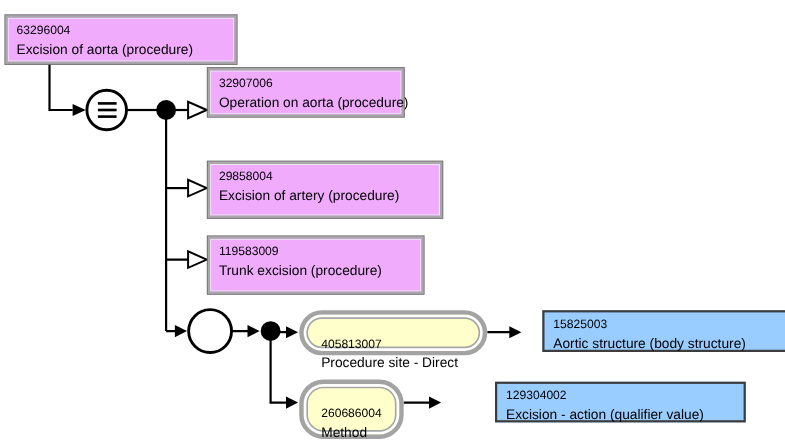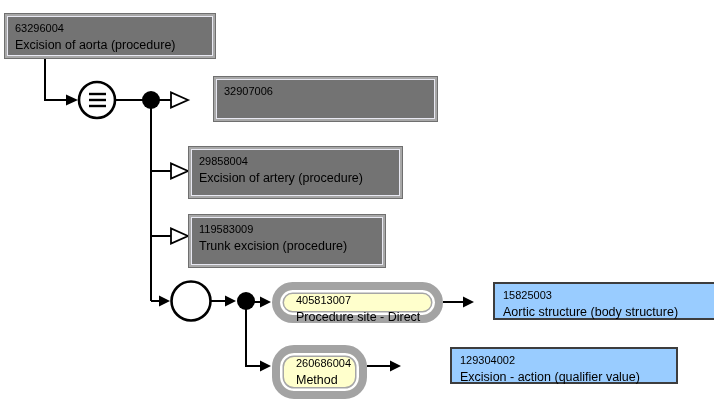--- a/index.html
+++ b/index.html
@@ -10,32 +10,32 @@
     overflow:hidden;
     font-family:"Liberation Sans", sans-serif;
   }
   .connector-layer{position:absolute;left:0;top:0;width:714px;height:405px;}
   .box{
     position:absolute;
     box-sizing:border-box;
     color:#000;
   }
   .concept{
-    background:#737373;
+    background:#f0abfc;
     border:2px solid #a8a8a8;
     outline:1px solid #6f6f6f;
     box-shadow:inset 0 0 0 1px #e8e8f2;
     padding:6px 8px 0 8px;
   }
   .pill{
     background:#ffffcc;
-    border:8px solid #a3a3a3;
+    border:4px solid #a3a3a3;
     border-radius:22px;
     box-shadow:inset 0 0 0 2.5px #ffffff, inset 0 0 0 4px #a6a6a6;
-    padding:4px 8px 0 16px;
+    padding:21px 8px 0 16px;
   }
   .value{
     background:#99ccff;
     border:2px solid #3d3d3d;
     padding:5px 8px 0 8px;
   }
   .code{font-size:11px;line-height:13px;white-space:nowrap;}
   .term{font-size:12.5px;line-height:16px;margin-top:2px;white-space:nowrap;}
 </style>
 </head>
@@ -97,22 +97,23 @@
     <circle cx="246" cy="301" r="9" fill="#000"></circle>
 
     <circle cx="191" cy="301" r="19.5" fill="#ffffff" stroke="#000" stroke-width="2.6"></circle>
   </svg>
 
   <div class="box concept" style="left:5px;top:14px;width:210px;height:44px;">
     <div class="code">63296004</div>
     <div class="term">Excision of aorta (procedure)</div>
   </div>
 
-  <div class="box concept" style="left:189px;top:77px;width:223px;height:44px;margin-left:25px;">
+  <div class="box concept" style="left:189px;top:62px;width:178px;height:44px;">
     <div class="code">32907006</div>
+    <div class="term">Operation on aorta (procedure)</div>
   </div>
 
   <div class="box concept" style="left:189px;top:147px;width:213px;height:51px;">
     <div class="code">29858004</div>
     <div class="term">Excision of artery (procedure)</div>
   </div>
 
   <div class="box concept" style="left:189px;top:215px;width:196px;height:52px;">
     <div class="code">119583009</div>
     <div class="term">Trunk excision (procedure)</div>

